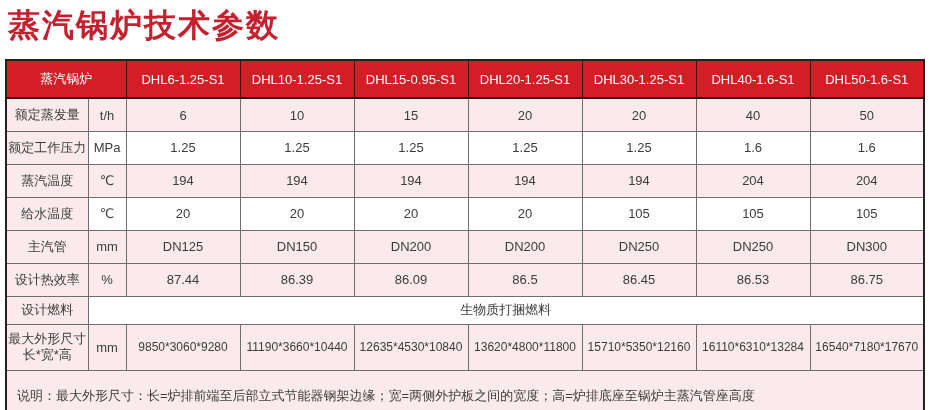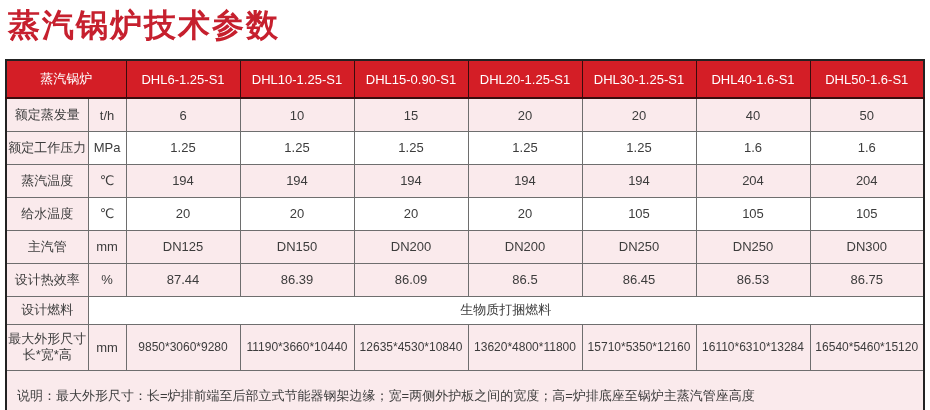--- a/index.html
+++ b/index.html
@@ -95,21 +95,21 @@
     <col class="c-data">
       <col class="c-data">
       <col class="c-data">
   </colgroup>
   <thead>
     <tr>
       <th colspan="2">蒸汽锅炉</th>
 
     <th class="model-th">DHL6-1.25-S1</th>
         <th class="model-th">DHL10-1.25-S1</th>
-        <th class="model-th">DHL15-0.90-S1</th>
+        <th class="model-th">DHL15-0.95-S1</th>
         <th class="model-th">DHL20-1.25-S1</th>
         <th class="model-th">DHL30-1.25-S1</th>
         <th class="model-th">DHL40-1.6-S1</th>
         <th class="model-th">DHL50-1.6-S1</th>
       </tr>
   </thead>
   <tbody>
 
     <tr class="tint">
         <td class="label-cell">额定蒸发量</td>
@@ -187,19 +187,19 @@
         <div>长*宽*高</div>
       </td>
       <td class="unit-cell">mm</td>
 
     <td class="value-cell dim-value">9850*3060*9280</td>
         <td class="value-cell dim-value">11190*3660*10440</td>
         <td class="value-cell dim-value">12635*4530*10840</td>
         <td class="value-cell dim-value">13620*4800*11800</td>
         <td class="value-cell dim-value">15710*5350*12160</td>
         <td class="value-cell dim-value">16110*6310*13284</td>
-        <td class="value-cell dim-value">16540*5460*15120</td>
+        <td class="value-cell dim-value">16540*7180*17670</td>
       </tr>
     <tr class="note-row">
       <td colspan="9">说明：最大外形尺寸：长=炉排前端至后部立式节能器钢架边缘；宽=两侧外护板之间的宽度；高=炉排底座至锅炉主蒸汽管座高度</td>
     </tr>
   </tbody>
 </table>
 
 </body></html>

